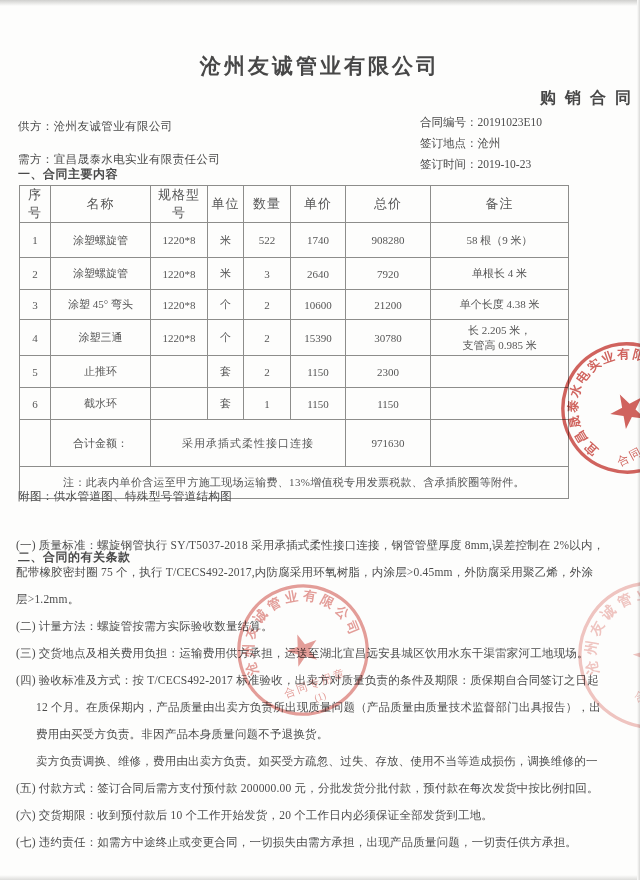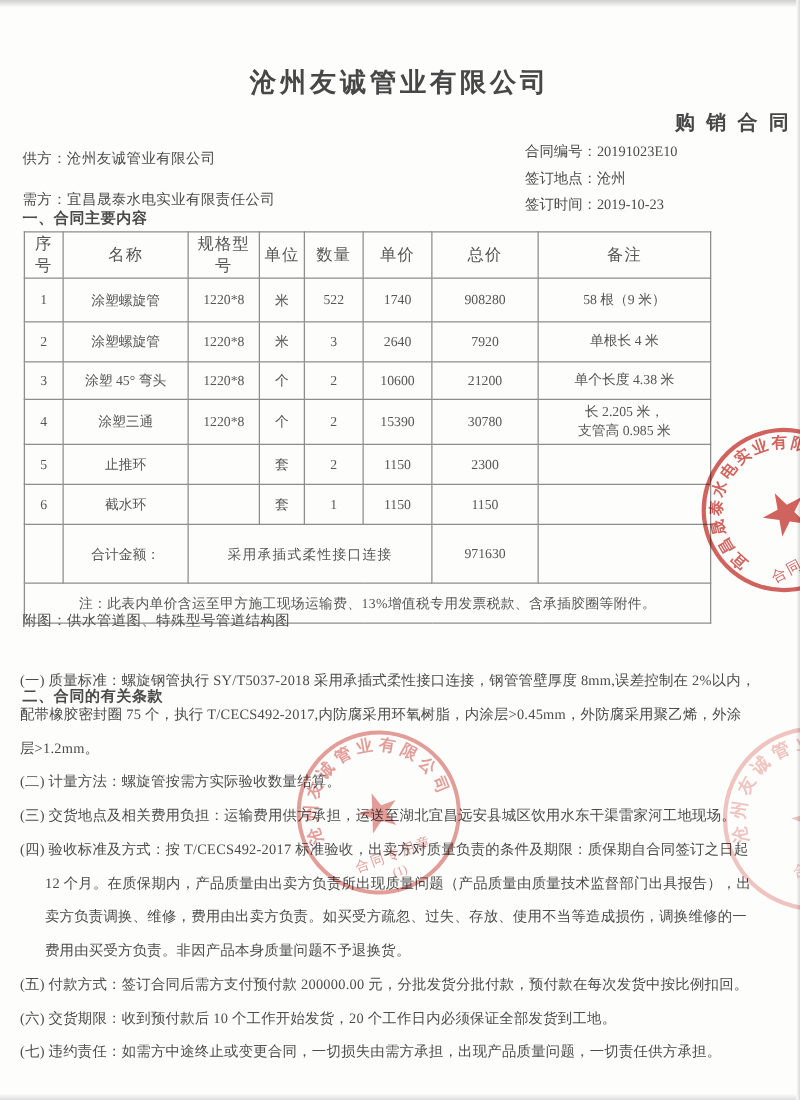--- a/index.html
+++ b/index.html
@@ -170,22 +170,22 @@
   <div id="attachment">附图：供水管道图、特殊型号管道结构图</div>
   <div class="sec-head" id="sec2-head">二、合同的有关条款</div>
   <div class="terms" id="terms">
       <div class="term-line">(一) 质量标准：螺旋钢管执行 SY/T5037-2018 采用承插式柔性接口连接，钢管管壁厚度 8mm,误差控制在 2%以内，</div>
       <div class="term-line">配带橡胶密封圈 75 个，执行 T/CECS492-2017,内防腐采用环氧树脂，内涂层&gt;0.45mm，外防腐采用聚乙烯，外涂</div>
       <div class="term-line">层&gt;1.2mm。</div>
       <div class="term-line">(二) 计量方法：螺旋管按需方实际验收数量结算。</div>
       <div class="term-line">(三) 交货地点及相关费用负担：运输费用供方承担，运送至湖北宜昌远安县城区饮用水东干渠雷家河工地现场。</div>
       <div class="term-line">(四) 验收标准及方式：按 T/CECS492-2017 标准验收，出卖方对质量负责的条件及期限：质保期自合同签订之日起</div>
       <div class="term-line ind">12 个月。在质保期内，产品质量由出卖方负责所出现质量问题（产品质量由质量技术监督部门出具报告），出</div>
+      <div class="term-line ind">费用由买受方负责。非因产品本身质量问题不予退换货。</div>
       <div class="term-line ind">卖方负责调换、维修，费用由出卖方负责。如买受方疏忽、过失、存放、使用不当等造成损伤，调换维修的一</div>
-      <div class="term-line ind">费用由买受方负责。非因产品本身质量问题不予退换货。</div>
       <div class="term-line">(五) 付款方式：签订合同后需方支付预付款 200000.00 元，分批发货分批付款，预付款在每次发货中按比例扣回。</div>
       <div class="term-line">(六) 交货期限：收到预付款后 10 个工作开始发货，20 个工作日内必须保证全部发货到工地。</div>
       <div class="term-line">(七) 违约责任：如需方中途终止或变更合同，一切损失由需方承担，出现产品质量问题，一切责任供方承担。</div>
     </div>
 
   <svg id="stampA" class="stamp" width="170" height="170" viewBox="0 0 170 170">
     <g transform="rotate(-28 85 85)" fill="#c8423b" stroke="none">
       <circle cx="85" cy="85" r="64" fill="none" stroke="#c8423b" stroke-width="3.4"></circle>
       <path id="arcA" d="M 49.6 120.4 A 50 50 0 1 1 120.4 120.4" fill="none"></path>
       <text font-size="12.5" letter-spacing="2.2" font-weight="bold">

